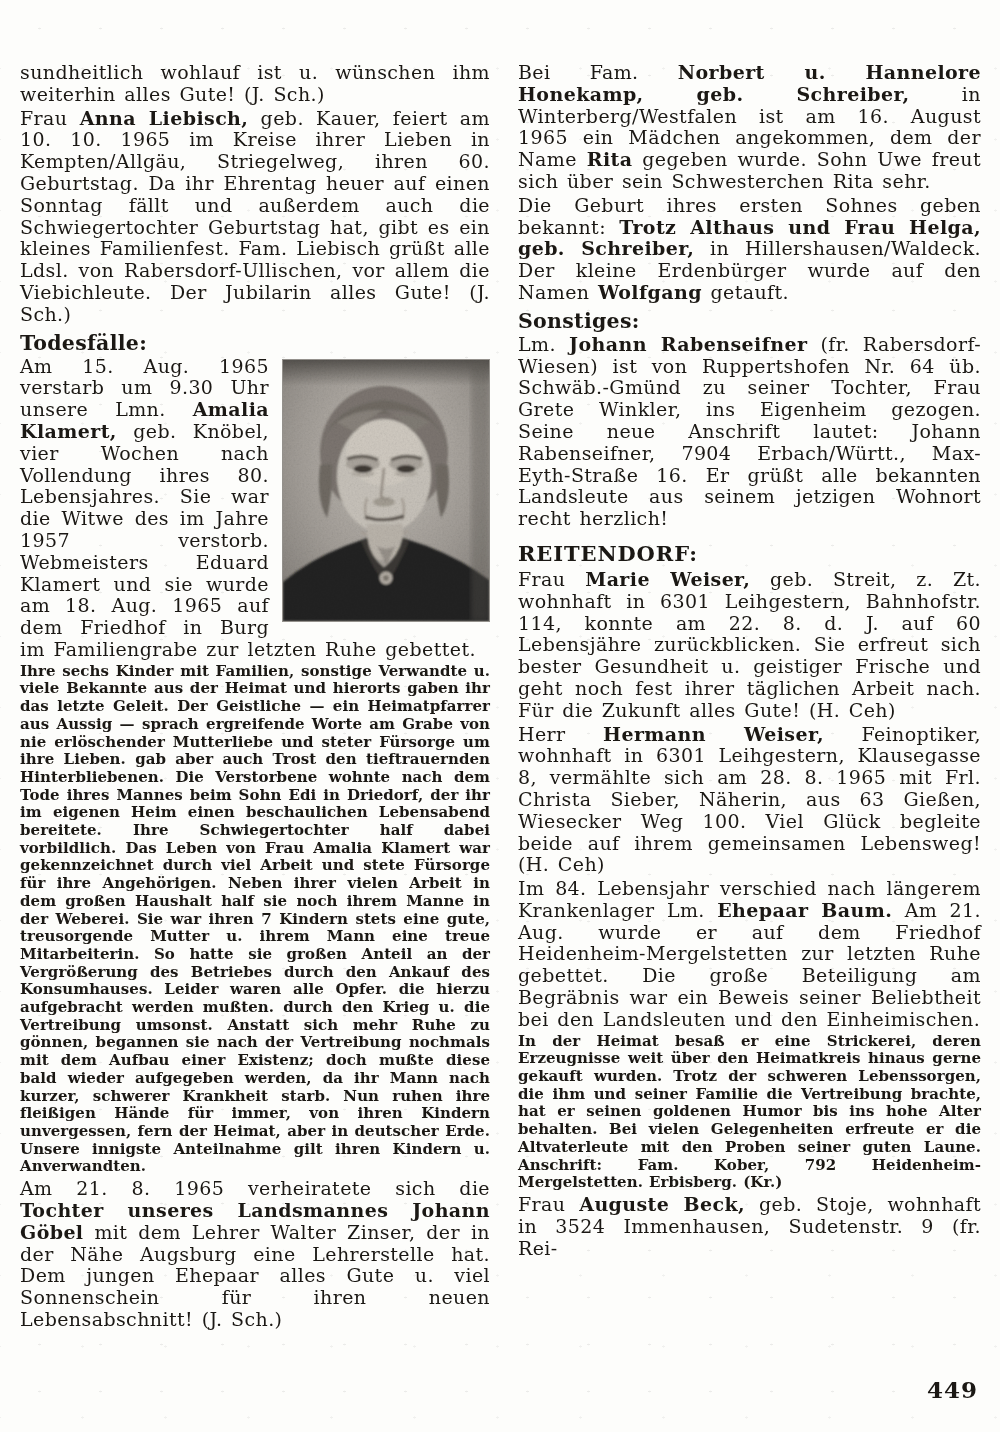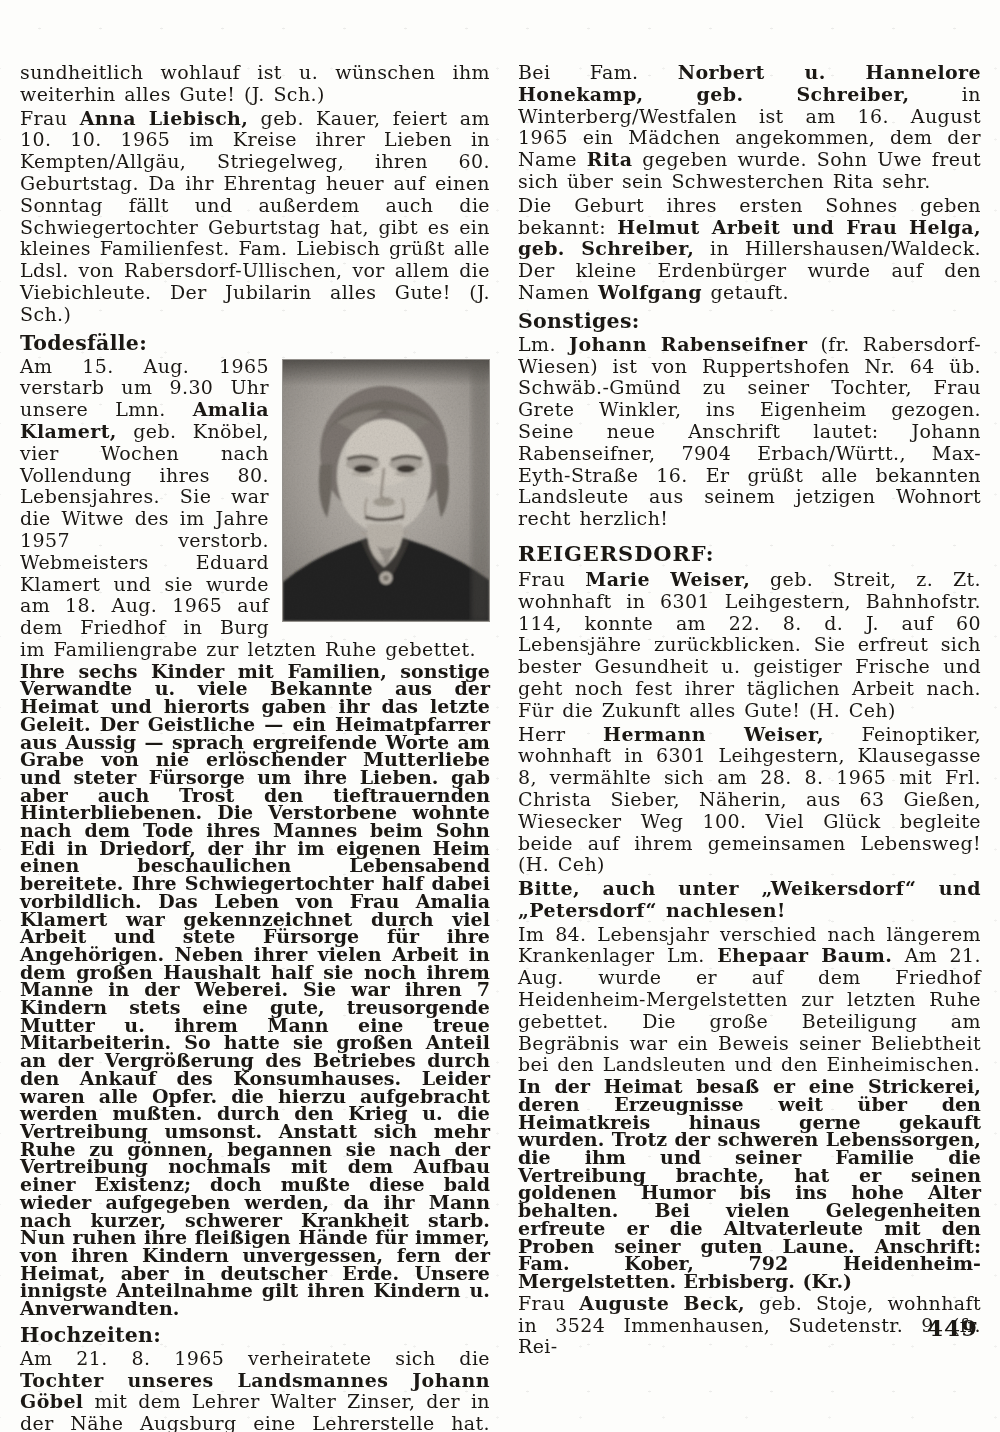--- a/index.html
+++ b/index.html
@@ -21,21 +21,21 @@
   .col-left{left:20px; width:470px;}
   .col-right{left:518px; width:463px;}
   .para{
     margin:0 0 2px 0;
     font-size:19px; line-height:21.8px;
     text-align:justify; text-align-last:left;
     letter-spacing:0.4px; word-spacing:2.2px;
     hyphens:auto;
   }
   .para.small{
-    font-size:19px; line-height:17.7px;
+    font-size:15px; line-height:17.7px;
     font-weight:600;
     letter-spacing:0.05px; word-spacing:0.8px;
   }
   .para.allbold{font-weight:700;}
   .heading{
     margin:5px 0 1px 0;
     font-size:20.5px; line-height:24px; font-weight:700;
     letter-spacing:0.3px;
   }
   .heading.caps{
@@ -45,21 +45,21 @@
   b{font-weight:700;}
   .photo{
     float:right; display:block;
     width:206px; height:261px;
     margin:3px 0 6px 13px;
     border:1px solid #94918c;
     background:#a49f99;
   }
   .photo svg{display:block;}
   .pagenum{
-    position:absolute; left:900px; top:1314px; width:78px;
+    position:absolute; left:900px; top:1376px; width:78px;
     text-align:right;
     font-size:23px; font-weight:700; letter-spacing:1px;
   }
 </style>
 </head>
 <body>
 
 <div class="page">
   <div class="speckle"></div>
   <div class="col col-left">
@@ -127,30 +127,28 @@
         <path d="M94,186 Q101,198 103,206 Q108,196 112,186 Q103,192 94,186 Z" fill="#8f8a82" opacity="0.85"></path>
         <circle cx="103" cy="218" r="6.5" fill="#b5afa6"></circle>
         <circle cx="103" cy="218" r="3" fill="#7e7870"></circle>
       </g>
       <rect x="188" width="18" height="261" fill="#5f5b56" opacity="0.35" filter="url(#soft2)"></rect>
       <rect width="206" height="261" filter="url(#grain)" opacity="0.45" style="mix-blend-mode:multiply"></rect>
     </svg>
   </span>
 <span>Am 15. Aug. 1965 verstarb um 9.30 Uhr unsere Lmn. </span><b>Amalia Klamert,</b><span> geb. Knöbel, vier Wochen nach Vollendung ihres 80. Lebensjahres. Sie war die Witwe des im Jahre 1957 verstorb. Webmeisters Eduard Klamert und sie wurde am 18. Aug. 1965 auf dem Friedhof in Burg im Familiengrabe zur letzten Ruhe gebettet.</span></p>
       <p class="para small"><span>Ihre sechs Kinder mit Familien, sonstige Verwandte u. viele Bekannte aus der Heimat und hierorts gaben ihr das letzte Geleit. Der Geistliche — ein Heimatpfarrer aus Aussig — sprach ergreifende Worte am Grabe von nie erlöschender Mutterliebe und steter Fürsorge um ihre Lieben. gab aber auch Trost den tieftrauernden Hinterbliebenen. Die Verstorbene wohnte nach dem Tode ihres Mannes beim Sohn Edi in Driedorf, der ihr im eigenen Heim einen beschaulichen Lebensabend bereitete. Ihre Schwiegertochter half dabei vorbildlich. Das Leben von Frau Amalia Klamert war gekennzeichnet durch viel Arbeit und stete Fürsorge für ihre Angehörigen. Neben ihrer vielen Arbeit in dem großen Haushalt half sie noch ihrem Manne in der Weberei. Sie war ihren 7 Kindern stets eine gute, treusorgende Mutter u. ihrem Mann eine treue Mitarbeiterin. So hatte sie großen Anteil an der Vergrößerung des Betriebes durch den Ankauf des Konsumhauses. Leider waren alle Opfer. die hierzu aufgebracht werden mußten. durch den Krieg u. die Vertreibung umsonst. Anstatt sich mehr Ruhe zu gönnen, begannen sie nach der Vertreibung nochmals mit dem Aufbau einer Existenz; doch mußte diese bald wieder aufgegeben werden, da ihr Mann nach kurzer, schwerer Krankheit starb. Nun ruhen ihre fleißigen Hände für immer, von ihren Kindern unvergessen, fern der Heimat, aber in deutscher Erde. Unsere innigste Anteilnahme gilt ihren Kindern u. Anverwandten.</span></p>
-      <h3 class="heading">Hochzeiten:</h3>
       <p class="para"><span>Am 21. 8. 1965 verheiratete sich die </span><b>Tochter unseres Landsmannes Johann Göbel</b><span> mit dem Lehrer Walter Zinser, der in der Nähe Augsburg eine Lehrerstelle hat. Dem jungen Ehepaar alles Gute u. viel Sonnenschein für ihren neuen Lebensabschnitt! (J. Sch.)</span></p>
     </div>
   <div class="col col-right">
       <p class="para"><span>Bei Fam. </span><b>Norbert u. Hannelore Honekamp, geb. Schreiber,</b><span> in Winterberg/Westfalen ist am 16. August 1965 ein Mädchen angekommen, dem der Name </span><b>Rita</b><span> gegeben wurde. Sohn Uwe freut sich über sein Schwesterchen Rita sehr.</span></p>
-      <p class="para"><span>Die Geburt ihres ersten Sohnes geben bekannt: </span><b>Helmut Arbeit und Frau Helga, geb. Schreiber,</b><span> in Hillershausen/Waldeck. Der kleine Erdenbürger wurde auf den Namen </span><b>Wolfgang</b><span> getauft.</span></p>
+      <p class="para"><span>Die Geburt ihres ersten Sohnes geben bekannt: </span><b>Trotz Althaus und Frau Helga, geb. Schreiber,</b><span> in Hillershausen/Waldeck. Der kleine Erdenbürger wurde auf den Namen </span><b>Wolfgang</b><span> getauft.</span></p>
       <h3 class="heading">Sonstiges:</h3>
       <p class="para"><span>Lm. </span><b>Johann Rabenseifner</b><span> (fr. Rabersdorf-Wiesen) ist von Ruppertshofen Nr. 64 üb. Schwäb.-Gmünd zu seiner Tochter, Frau Grete Winkler, ins Eigenheim gezogen. Seine neue Anschrift lautet: Johann Rabenseifner, 7904 Erbach/Württ., Max-Eyth-Straße 16. Er grüßt alle bekannten Landsleute aus seinem jetzigen Wohnort recht herzlich!</span></p>
-      <h3 class="heading caps">REIGERSDORF:</h3>
+      <h3 class="heading caps">REITENDORF:</h3>
       <p class="para"><span>Frau </span><b>Marie Weiser,</b><span> geb. Streit, z. Zt. wohnhaft in 6301 Leihgestern, Bahnhofstr. 114, konnte am 22. 8. d. J. auf 60 Lebensjähre zurückblicken. Sie erfreut sich bester Gesundheit u. geistiger Frische und geht noch fest ihrer täglichen Arbeit nach. Für die Zukunft alles Gute! (H. Ceh)</span></p>
       <p class="para"><span>Herr </span><b>Hermann Weiser,</b><span> Feinoptiker, wohnhaft in 6301 Leihgestern, Klausegasse 8, vermählte sich am 28. 8. 1965 mit Frl. Christa Sieber, Näherin, aus 63 Gießen, Wiesecker Weg 100. Viel Glück begleite beide auf ihrem gemeinsamen Lebensweg! (H. Ceh)</span></p>
-      <p class="para allbold"><b>Bitte, auch unter „Weikersdorf“ und „Petersdorf“ nachlesen!</b></p>
       <p class="para"><span>Im 84. Lebensjahr verschied nach längerem Krankenlager Lm. </span><b>Ehepaar Baum.</b><span> Am 21. Aug. wurde er auf dem Friedhof Heidenheim-Mergelstetten zur letzten Ruhe gebettet. Die große Beteiligung am Begräbnis war ein Beweis seiner Beliebtheit bei den Landsleuten und den Einheimischen.</span></p>
       <p class="para small"><span>In der Heimat besaß er eine Strickerei, deren Erzeugnisse weit über den Heimatkreis hinaus gerne gekauft wurden. Trotz der schweren Lebenssorgen, die ihm und seiner Familie die Vertreibung brachte, hat er seinen goldenen Humor bis ins hohe Alter behalten. Bei vielen Gelegenheiten erfreute er die Altvaterleute mit den Proben seiner guten Laune. Anschrift: Fam. Kober, 792 Heidenheim-Mergelstetten. Erbisberg. (Kr.)</span></p>
       <p class="para"><span>Frau </span><b>Auguste Beck,</b><span> geb. Stoje, wohnhaft in 3524 Immenhausen, Sudetenstr. 9 (fr. Rei-</span></p>
     </div>
   <div class="pagenum">449</div>
 </div>
 
 </body></html>

